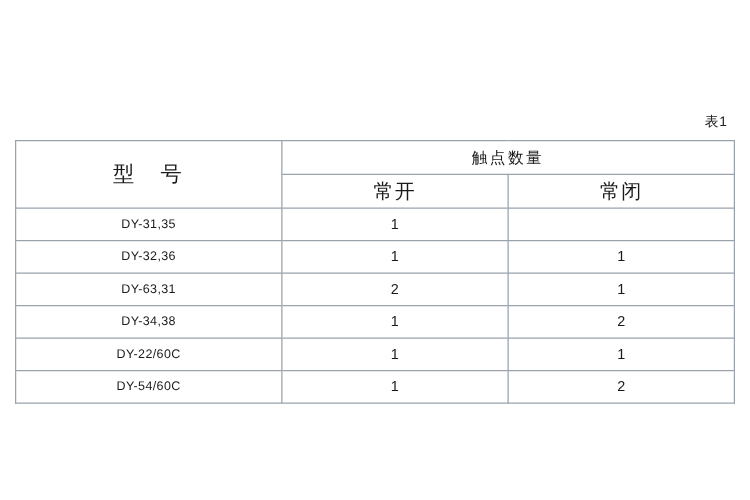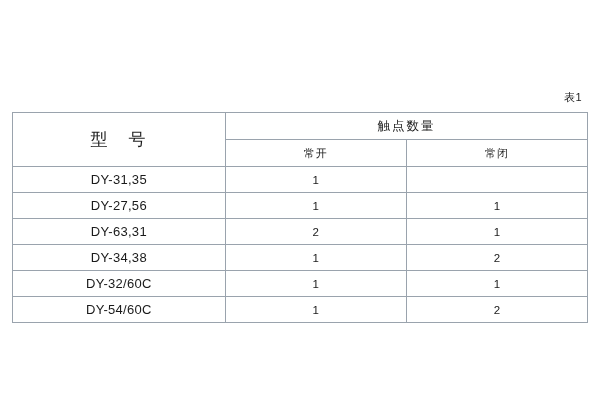--- a/index.html
+++ b/index.html
@@ -62,29 +62,29 @@
     width: 31.5%;
   }
   .col-nc {
     width: 31.5%;
   }
   .cn-head {
     font-size: 17px;
     letter-spacing: 2px;
   }
   .cn-sub {
-    font-size: 11px;
+    font-size: 16px;
     letter-spacing: 1px;
   }
   .group-head {
     font-size: 12.5px;
     letter-spacing: 2px;
   }
   .model-cell {
-    font-size: 13px;
+    font-size: 10px;
     letter-spacing: 0.3px;
   }
   .num-cell {
     font-size: 11.5px;
   }
 </style>
 </head>
 <body>
 
 <div class="page">
@@ -108,36 +108,36 @@
           <th class="row-h cn-sub">常闭</th>
         </tr>
       </thead>
       <tbody>
         <tr class="row-h">
           <td class="model-cell">DY-31,35</td>
           <td class="num-cell">1</td>
           <td class="num-cell"></td>
         </tr>
         <tr class="row-h">
-          <td class="model-cell">DY-27,56</td>
+          <td class="model-cell">DY-32,36</td>
           <td class="num-cell">1</td>
           <td class="num-cell">1</td>
         </tr>
         <tr class="row-h">
           <td class="model-cell">DY-63,31</td>
           <td class="num-cell">2</td>
           <td class="num-cell">1</td>
         </tr>
         <tr class="row-h">
           <td class="model-cell">DY-34,38</td>
           <td class="num-cell">1</td>
           <td class="num-cell">2</td>
         </tr>
         <tr class="row-h">
-          <td class="model-cell">DY-32/60C</td>
+          <td class="model-cell">DY-22/60C</td>
           <td class="num-cell">1</td>
           <td class="num-cell">1</td>
         </tr>
         <tr class="row-h">
           <td class="model-cell">DY-54/60C</td>
           <td class="num-cell">1</td>
           <td class="num-cell">2</td>
         </tr>
       </tbody>
     </table>

